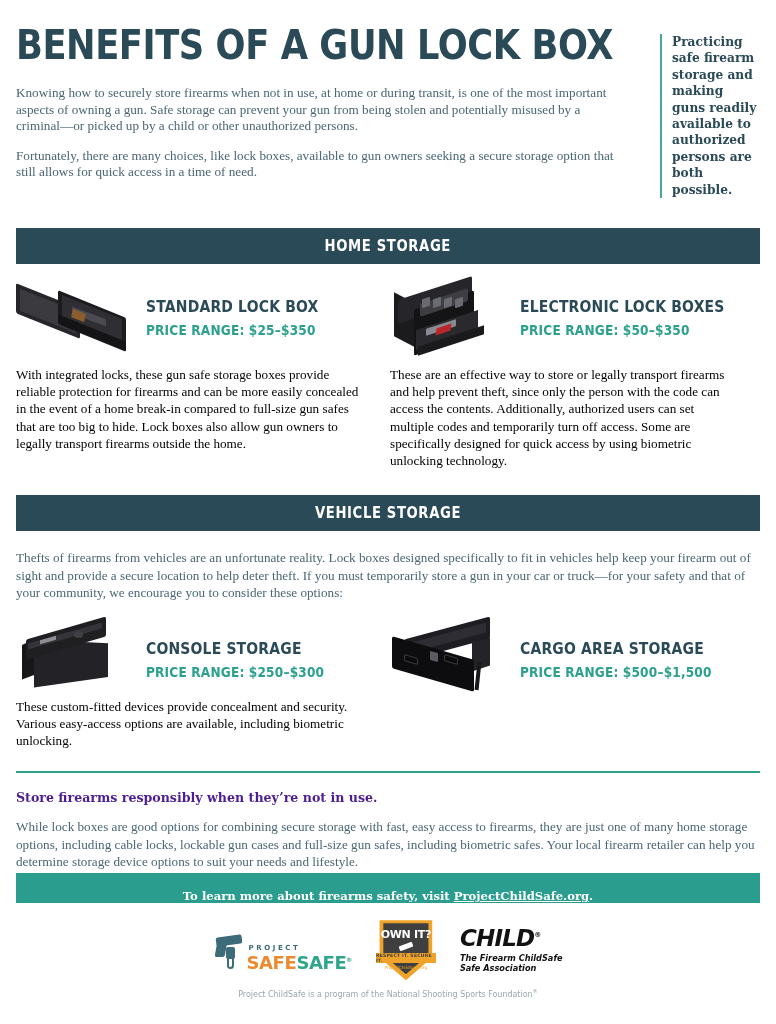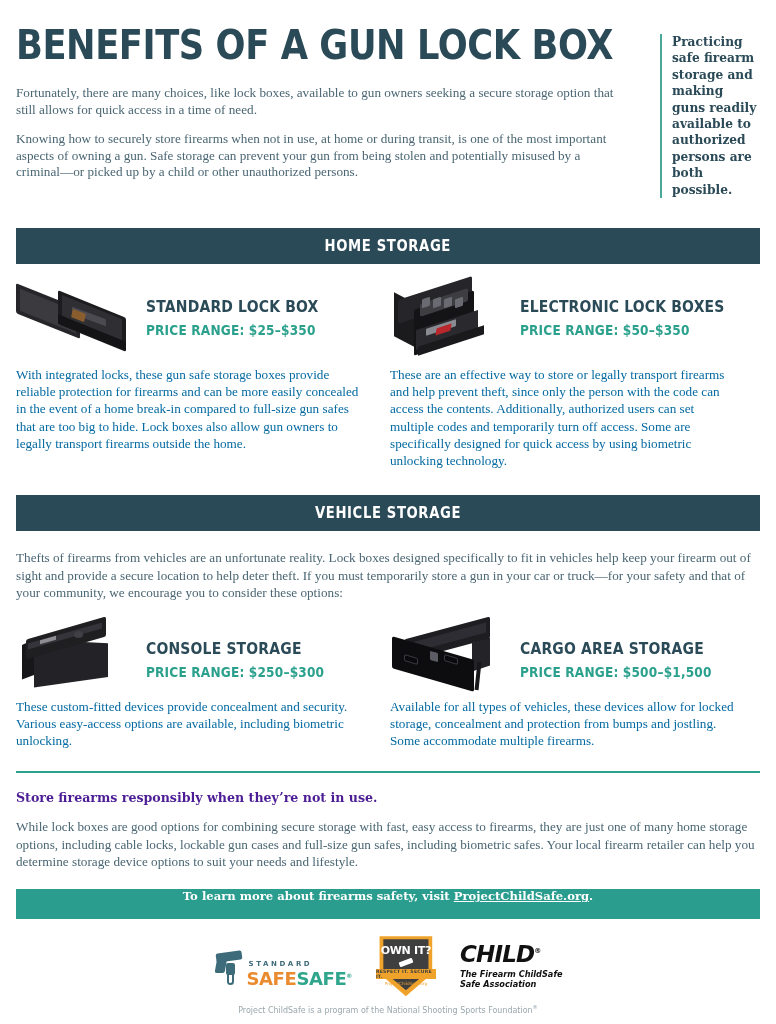--- a/index.html
+++ b/index.html
@@ -120,21 +120,21 @@
     color: #2ba18d;
     margin-top: 6px;
     transform: scaleX(0.9);
     transform-origin: left center;
     white-space: nowrap;
   }
   .product-desc {
     font-family: "Liberation Serif", serif;
     font-size: 13.2px;
     line-height: 17.2px;
-    color: #0369a1;
+    color: #000000;
     margin-top: 10px;
     width: 345px;
   }
 
   
   .vehicle-intro {
     padding: 18px 16px 0 16px;
     font-family: "Liberation Serif", serif;
     font-size: 13.2px;
     line-height: 17.4px;
@@ -159,25 +159,25 @@
   }
   .closing-body {
     font-family: "Liberation Serif", serif;
     font-size: 13.2px;
     line-height: 17.4px;
     color: #4a6673;
     margin-top: 13px;
   }
 
   .cta-bar {
-    margin: 19px 16px 0 16px;
+    margin: 3px 16px 0 16px;
     background: #2a9d8f;
     height: 30px;
     display: flex;
-    align-items: flex-start;
+    align-items: flex-end;
     justify-content: center;
   }
   .cta-text {
     font-family: "DejaVu Serif", serif;
     font-size: 11.6px;
     font-weight: bold;
     color: #ffffff;
   }
   .cta-link {
     color: #ffffff;
@@ -464,22 +464,22 @@
   }
 </style>
 </head>
 <body>
 
 <div class="page">
 
   <div class="header">
     <div class="header-left">
       <div class="page-title">BENEFITS OF A GUN LOCK BOX</div>
+      <div class="intro-p">Knowing how to securely store firearms when not in use, at home or during transit, is one of the most important aspects of owning a gun. Safe storage can prevent your gun from being stolen and potentially misused by a criminal—or picked up by a child or other unauthorized persons.</div>
       <div class="intro-p">Fortunately, there are many choices, like lock boxes, available to gun owners seeking a secure storage option that still allows for quick access in a time of need.</div>
-      <div class="intro-p">Knowing how to securely store firearms when not in use, at home or during transit, is one of the most important aspects of owning a gun. Safe storage can prevent your gun from being stolen and potentially misused by a criminal—or picked up by a child or other unauthorized persons.</div>
     </div>
     <div class="callout">
       <div class="callout-text">Practicing safe firearm storage and making guns readily available to authorized persons are both possible.</div>
     </div>
   </div>
 
   <div style="margin-top:30px;">
     <div class="section-bar">
       <div class="section-bar-label">HOME STORAGE</div>
     </div>
@@ -577,21 +577,20 @@
               <div class="ca-handle" style="left:54px;"></div>
               <div class="ca-lock"></div>
               <div class="ca-leg"></div>
             </div>
           </div>
           <div class="product-info">
             <div class="product-name">CARGO AREA STORAGE</div>
             <div class="product-price">PRICE RANGE: $500–$1,500</div>
           </div>
         </div>
-        <div class="product-desc">Available for all types of vehicles, these devices allow for locked storage, concealment and protection from bumps and jostling. Some accommodate multiple firearms.</div>
       </div>
 
     </div>
   </div>
 
   <div style="margin-top:22px;">
     <div class="divider"></div>
     <div class="closing">
       <div class="closing-head">Store firearms responsibly when they’re not in use.</div>
       <div class="closing-body">While lock boxes are good options for combining secure storage with fast, easy access to firearms,  they are just one of many home storage options, including cable locks, lockable gun cases and full-size gun safes, including biometric safes. Your local firearm retailer can help you determine storage device options to suit your needs and lifestyle.</div>
@@ -607,21 +606,21 @@
   <div class="logos">
 
     <div class="pcs-logo">
       <div class="pcs-mark">
         <div class="barrel"></div>
         <div class="grip"></div>
         <div class="lockbody"></div>
         <div class="shackle"></div>
       </div>
       <div class="pcs-word">
-        <div class="pcs-project">STANDARD</div>
+        <div class="pcs-project">PROJECT</div>
         <div class="pcs-main"><span class="pcs-child">SAFE</span><span class="pcs-safe">SAFE</span><span class="pcs-reg">®</span></div>
       </div>
     </div>
 
     <div class="ownit">
       <div class="ownit-shield"></div>
       <div class="ownit-inner"></div>
       <div class="ownit-title">OWN IT?</div>
       <div class="ownit-glyph"></div>
       <div class="ownit-ribbon">

